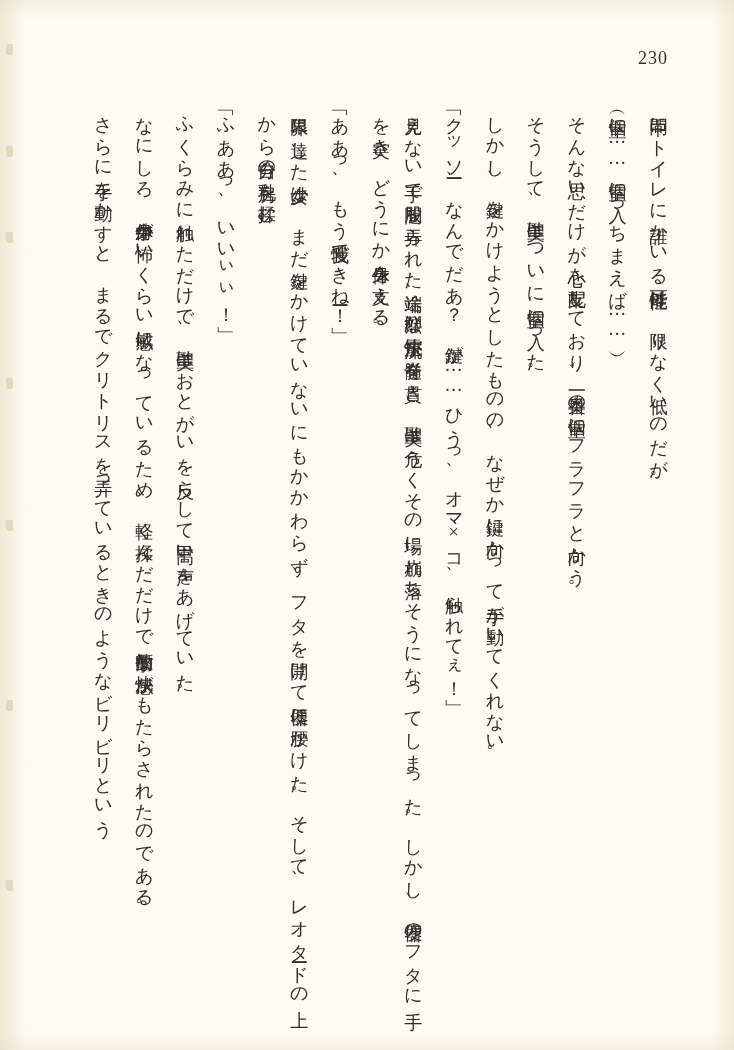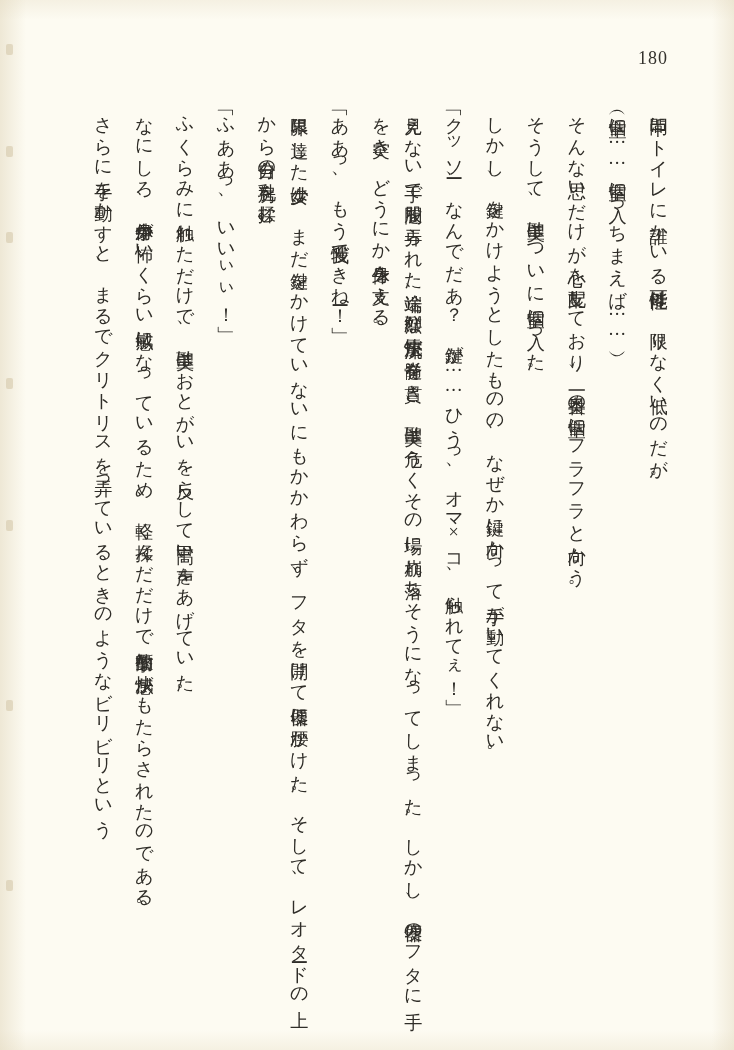--- a/index.html
+++ b/index.html
@@ -76,21 +76,21 @@
 <div class="page">
 
   <div class="margin-mark" style="top:44px;"></div>
   <div class="margin-mark" style="top:146px;"></div>
   <div class="margin-mark" style="top:232px;"></div>
   <div class="margin-mark" style="top:378px;"></div>
   <div class="margin-mark" style="top:520px;"></div>
   <div class="margin-mark" style="top:700px;"></div>
   <div class="margin-mark" style="top:880px;"></div>
 
-  <div class="page-number">180</div>
+  <div class="page-number">230</div>
 
   <div class="body-text" id="body-text">
       <p>間中にトイレに誰かいる可能性は、限りなく低いのだが。</p>
       <p>（個室に……個室に入っちまえば……）</p>
       <p>そんな思いだけが心を支配しており、一番奥の個室にフラフラと向かう。</p>
       <p>そうして、聖美はついに個室に入った。</p>
       <p>しかし、鍵をかけようとしたものの、なぜか鍵に向かって手が動いてくれない。</p>
       <p>「クッソー、なんでだあ？　鍵が……ひうっ、オマ×コ、触られてぇ！」</p>
       <p>見えない手で股間を弄られた途端、鮮烈な快電流が脊髄を貫き、聖美は危うくその場に崩れ落ちそうになってしまった。しかし、便器のフタに手を突き、どうにか身体を支える。</p>
       <p>「ああっ、もう我慢できねー！」</p>

